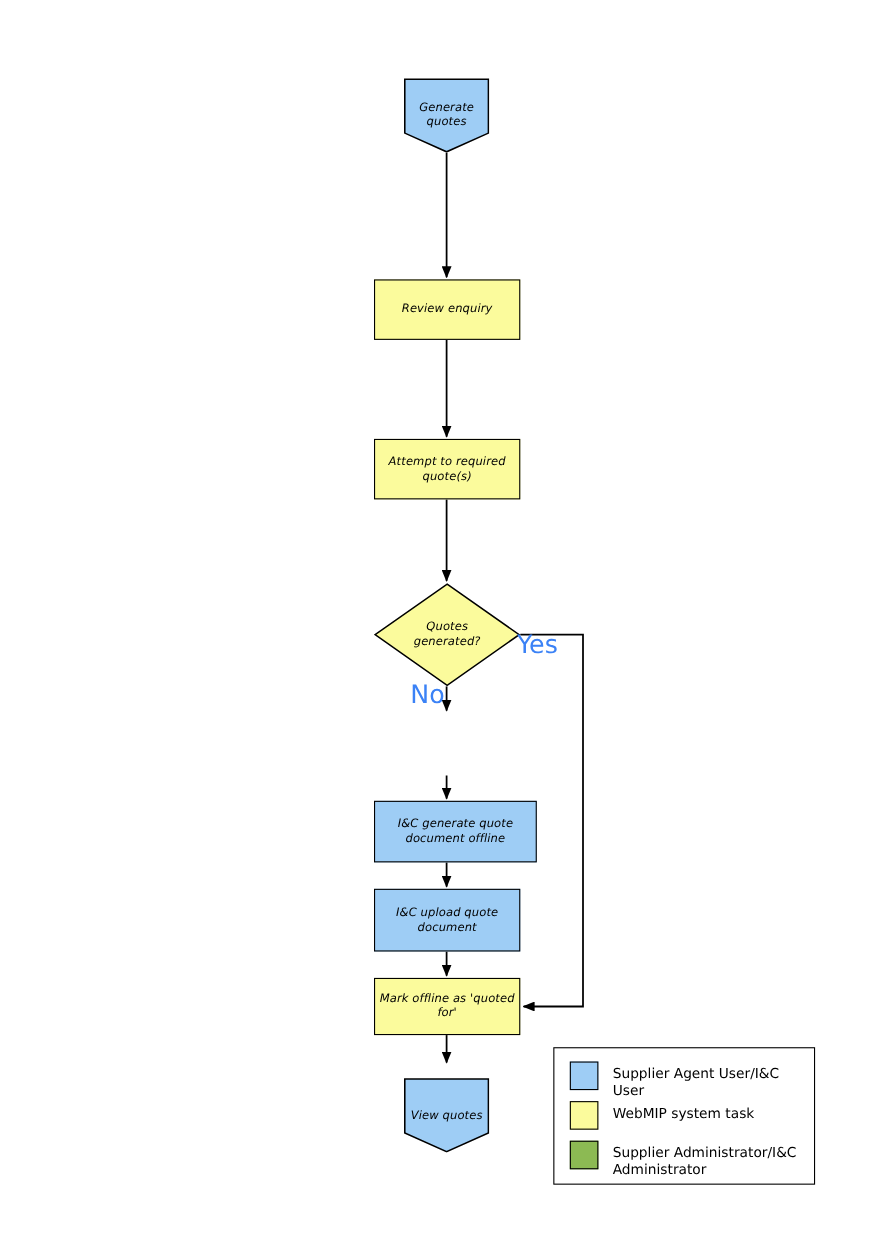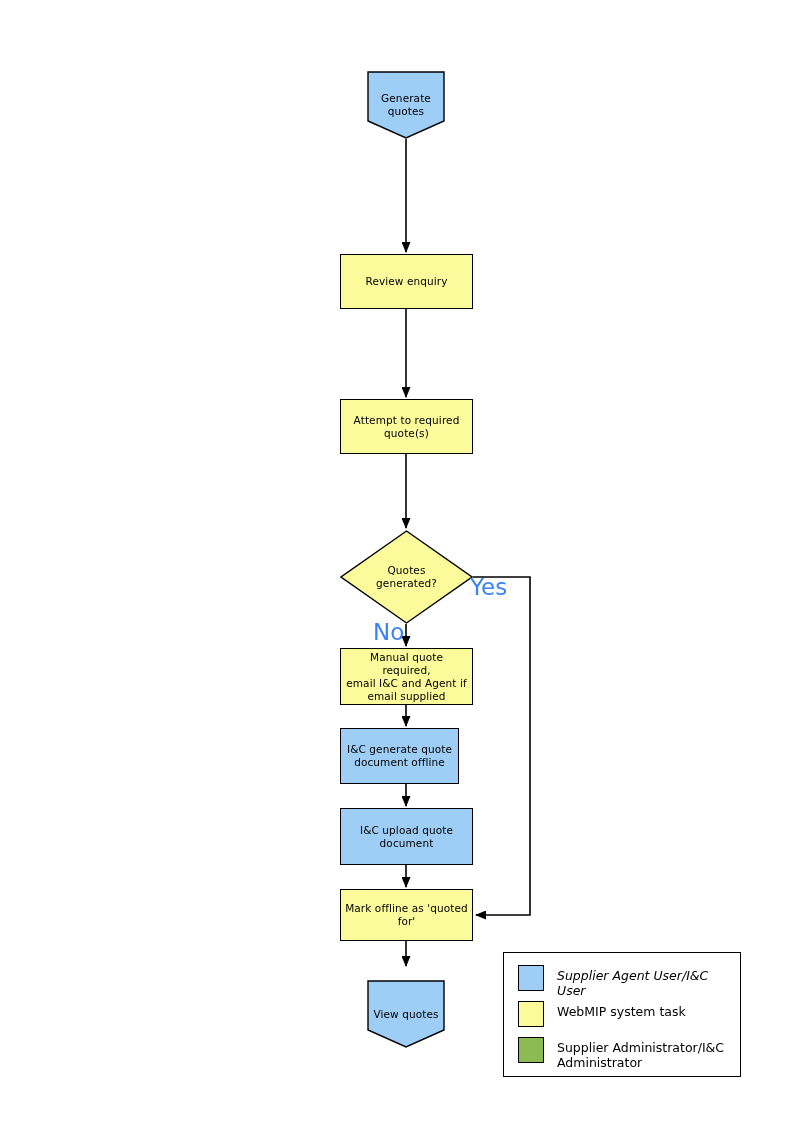--- a/index.html
+++ b/index.html
@@ -33,20 +33,21 @@
     text-align: center;
     color: #000000;
     font-size: 10.5px;
     line-height: 13px;
     letter-spacing: 0.1px;
   }
   .node .label {
     display: block;
     white-space: pre-line;
     padding: 0 4px;
+    font-style: italic;
   }
   .rect {
     border: 1.3px solid #000000;
   }
   .fill-blue { background: #9ecdf5; }
   .fill-yellow { background: #fbfb9c; text-align: center; }
   .fill-green { background: #8cba53; }
 
   
   .pent {
@@ -164,27 +165,22 @@
   </div>
 
   <div class="node diamond" style="left:340px; top:530px; width:133px; height:94px;">
     <svg class="dia-svg" width="133" height="94" viewBox="0 0 133 94">
       <polygon points="66.5,1 132,47 66.5,93 1,47" fill="#fbfb9c" stroke="#000000" stroke-width="1.4"></polygon>
     </svg>
     <span class="label">Quotes
 generated?</span>
   </div>
 
-  <div class="node rect fill-yellow" style="left:340px; top:648px; width:133px; height:57px;">
-    <span class="label">Manual quote required,
-email I&amp;C and Agent if
-email supplied</span>
-  </div>
-
-  <div class="node rect fill-blue" style="left:340px; top:728px; width:119px; height:56px;">
+
+  <div class="node rect fill-blue" style="left:340px; top:728px; width:148px; height:56px;">
     <span class="label">I&amp;C generate quote
 document offline</span>
   </div>
 
   <div class="node rect fill-blue" style="left:340px; top:808px; width:133px; height:57px;">
     <span class="label">I&amp;C upload quote
 document</span>
   </div>
 
   <div class="node rect fill-yellow" style="left:340px; top:889px; width:133px; height:52px;">
@@ -195,21 +191,21 @@
     <svg class="pent-svg" width="78" height="68" viewBox="0 0 78 68">
       <polygon points="1,1 77,1 77,50 39,67 1,50" fill="#9ecdf5" stroke="#000000" stroke-width="1.4"></polygon>
     </svg>
     <span class="label">View quotes</span>
   </div>
 
   <span class="branch-label" style="left:470px; top:576px;">Yes</span>
   <span class="branch-label" style="left:373px; top:621px;">No</span>
 
   <div id="legend" style="left:503px; top:952px; width:238px; height:125px;">
-    <div class="legend-row" style="left:14px; top:12px;font-style:italic;">
+    <div class="legend-row" style="left:14px; top:12px;">
       <span class="legend-swatch fill-blue"></span>
       <span class="legend-text">Supplier Agent User/I&amp;C User</span>
     </div>
     <div class="legend-row" style="left:14px; top:48px;">
       <span class="legend-swatch fill-yellow"></span>
       <span class="legend-text">WebMIP system task</span>
     </div>
     <div class="legend-row" style="left:14px; top:84px;">
       <span class="legend-swatch fill-green"></span>
       <span class="legend-text">Supplier Administrator/I&amp;C

